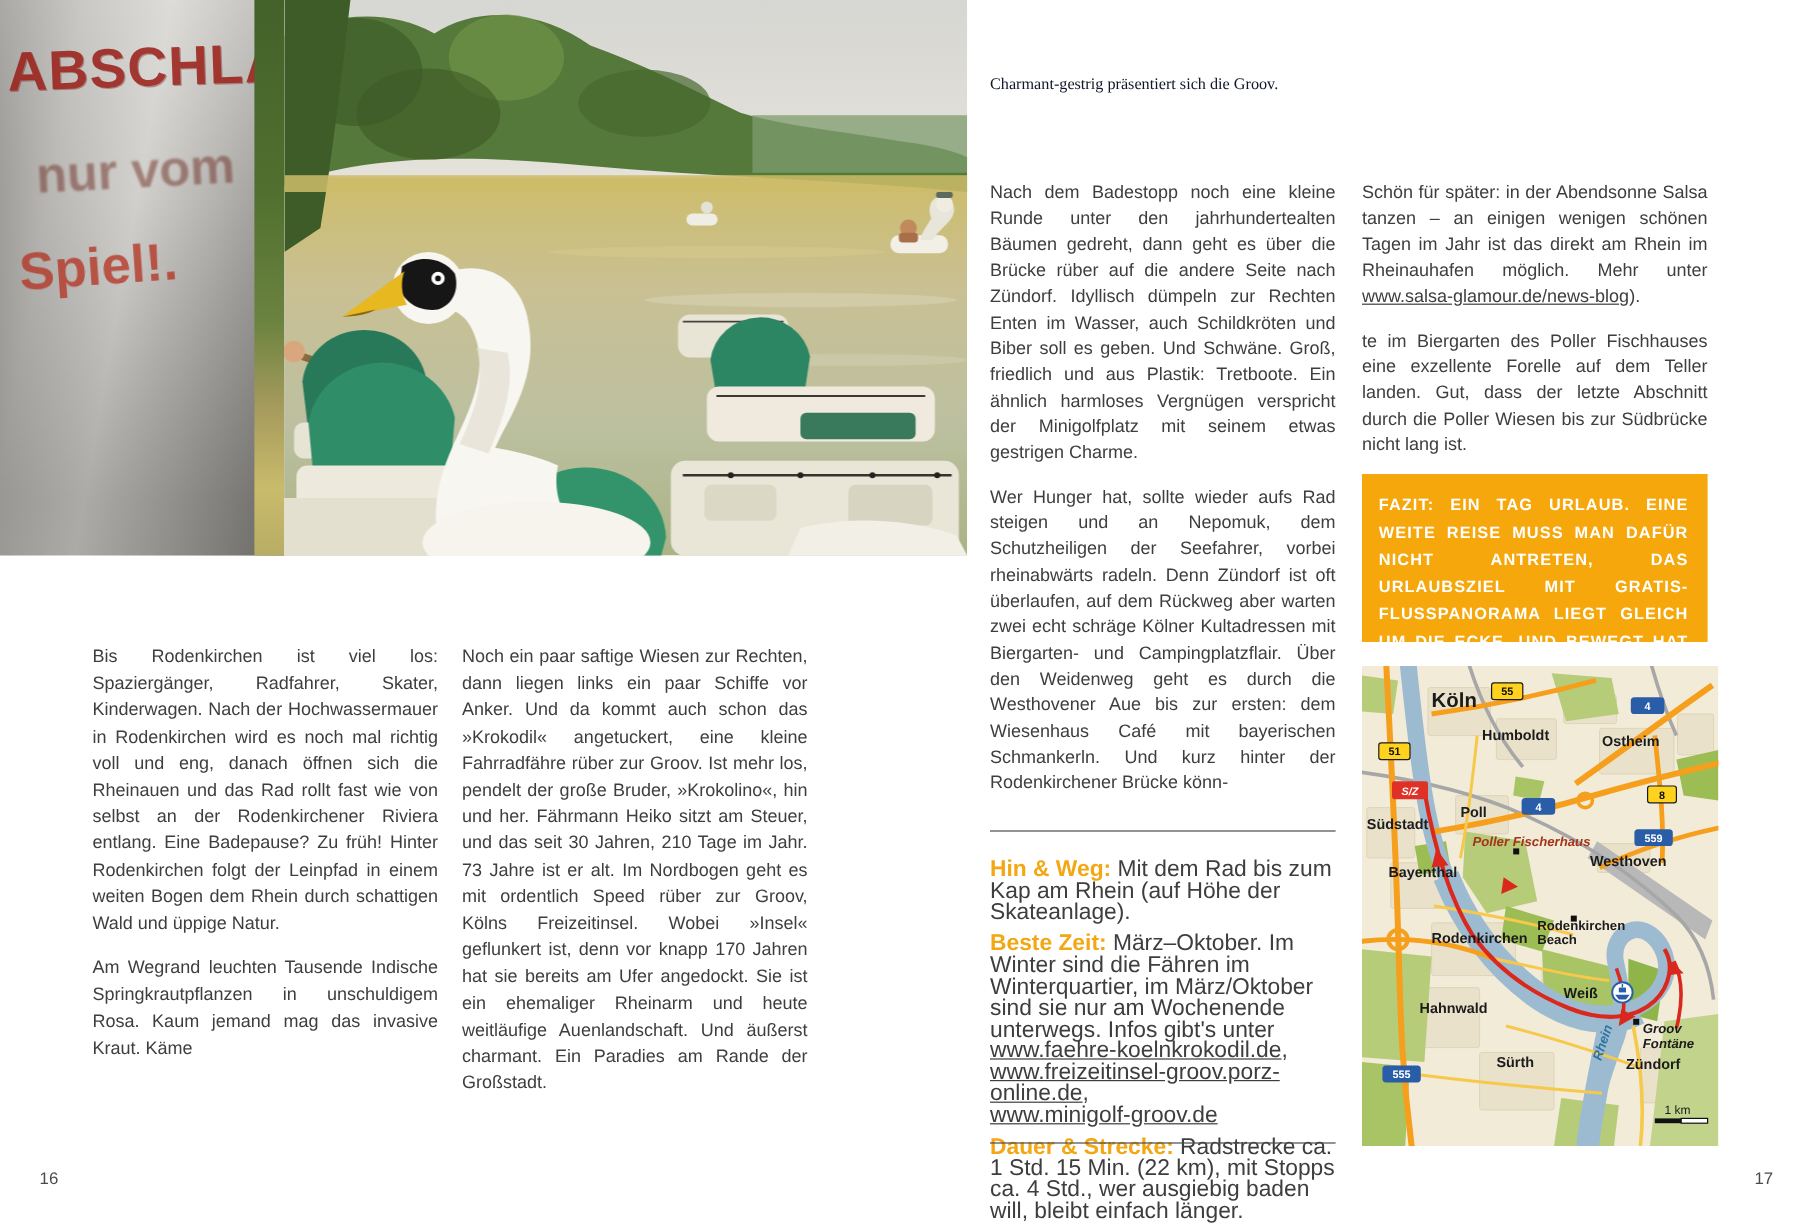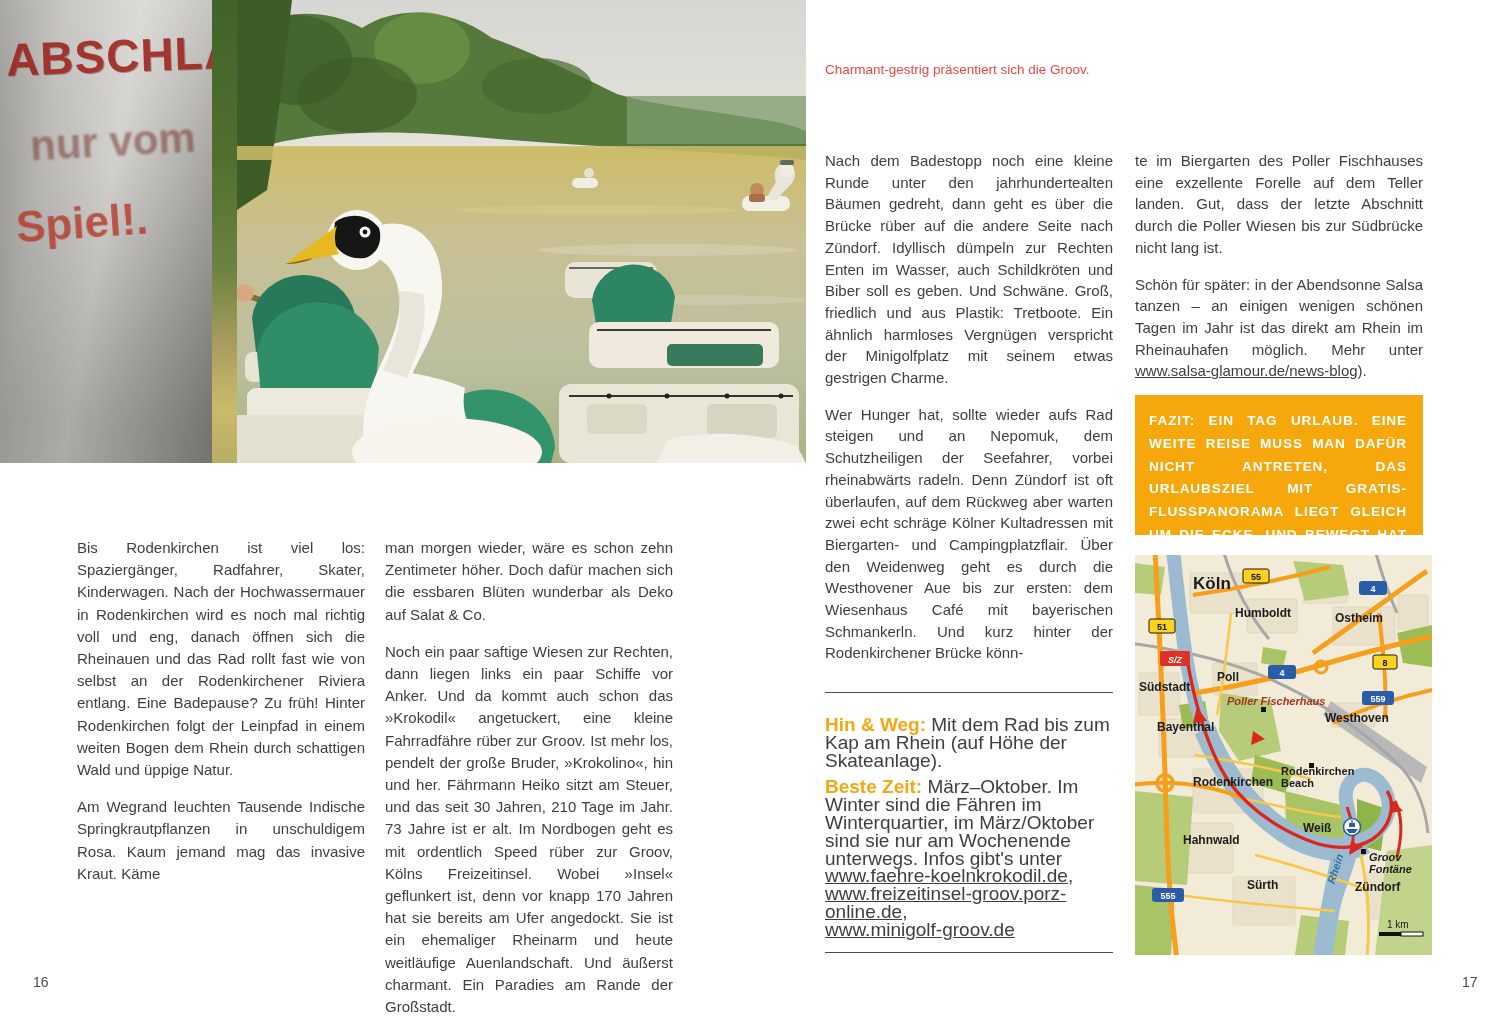--- a/index.html
+++ b/index.html
@@ -16,21 +16,21 @@
   .graffiti{position:absolute;font-weight:800;white-space:nowrap;}
   .g1{left:6px;top:28px;font-size:46px;color:#9a1d16;opacity:.85;transform:rotate(-2deg);letter-spacing:1px;text-shadow:1px 1px 0 rgba(110,25,16,.45);}
   .g2{left:30px;top:118px;font-size:42px;color:#6e2f26;opacity:.5;transform:rotate(-3deg);filter:blur(1.1px);}
   .g3{left:16px;top:198px;font-size:44px;color:#b3301f;opacity:.75;transform:rotate(-4deg);filter:blur(.4px);}
   .wall-foliage{position:absolute;right:0;top:0;width:25px;height:100%;
     background:linear-gradient(180deg,#42622a 0%,#51702f 35%,#6c8340 58%,#a89c5e 74%,#c9bb6b 88%,#b8ad65 100%);}
   .photo-lake{position:absolute;left:237px;top:0;width:569px;height:463px;}
   
   .bodycol{position:absolute;width:288px;text-align:justify;font-size:15px;line-height:22.2px;color:#3e3e3e;}
   .bodycol p{margin:0 0 15px 0;}
-  .caption{position:absolute;left:825px;top:62px;font-size:13.5px;color:#ef4444;}
+  .caption{position:absolute;left:825px;top:62px;font-size:13.5px;color:#0f172a;font-family:Liberation Serif, serif;}
   .link{text-decoration:underline;color:#3e3e3e;cursor:pointer;}
   
   .fazit{
     position:absolute;left:1135px;top:395px;width:288px;height:140px;box-sizing:border-box;
     background:#f6a70b;color:#ffffff;padding:15px 16px 0 14px;
     font-weight:700;font-size:13.6px;line-height:22.8px;letter-spacing:.9px;
     text-align:justify;text-transform:uppercase;
   }
   
   .infoblock{position:absolute;left:825px;top:692px;width:288px;border-top:1px solid #4d4d4d;
@@ -150,46 +150,48 @@
       <path d="M48,264 L76,258 C70,262 58,264 48,264 Z" fill="#8a6a10"></path>
     </g>
   </svg>
 </div>
 
 <div class="bodycol" style="left:77px;top:537px;">
   <p>Bis Rodenkirchen ist viel los: Spaziergänger, Radfahrer, Skater, Kinderwagen. Nach der Hochwassermauer in Rodenkirchen wird es noch mal richtig voll und eng, danach öffnen sich die Rheinauen und das Rad rollt fast wie von selbst an der Rodenkirchener Riviera entlang. Eine Badepause? Zu früh! Hinter Rodenkirchen folgt der Leinpfad in einem weiten Bogen dem Rhein durch schattigen Wald und üppige Natur.</p>
   <p>Am Wegrand leuchten Tausende Indische Springkrautpflanzen in unschuldigem Rosa. Kaum jemand mag das invasive Kraut. Käme</p>
 </div>
 <div class="bodycol" style="left:385px;top:537px;">
-  <p>man morgen wieder, wäre es schon zehn Zentimeter höher. Doch dafür machen sich die essbaren Blüten wunderbar als Deko auf Salat &amp; Co.</p>
   <p>Noch ein paar saftige Wiesen zur Rechten, dann liegen links ein paar Schiffe vor Anker. Und da kommt auch schon das »Krokodil« angetuckert, eine kleine Fahrradfähre rüber zur Groov. Ist mehr los, pendelt der große Bruder, »Krokolino«, hin und her. Fährmann Heiko sitzt am Steuer, und das seit 30 Jahren, 210 Tage im Jahr. 73 Jahre ist er alt. Im Nordbogen geht es mit ordentlich Speed rüber zur Groov, Kölns Freizeitinsel. Wobei »Insel« geflunkert ist, denn vor knapp 170 Jahren hat sie bereits am Ufer angedockt. Sie ist ein ehemaliger Rheinarm und heute weitläufige Auenlandschaft. Und äußerst charmant. Ein Paradies am Rande der Großstadt.</p>
 </div>
 
 <div class="caption">Charmant-gestrig präsentiert sich die Groov.</div>
 
 <div class="bodycol" style="left:825px;top:150px;line-height:21.7px;">
   <p>Nach dem Badestopp noch eine kleine Runde unter den jahrhundertealten Bäumen gedreht, dann geht es über die Brücke rüber auf die andere Seite nach Zündorf. Idyllisch dümpeln zur Rechten Enten im Wasser, auch Schildkröten und Biber soll es geben. Und Schwäne. Groß, friedlich und aus Plastik: Tretboote. Ein ähnlich harmloses Vergnügen verspricht der Minigolfplatz mit seinem etwas gestrigen Charme.</p>
   <p>Wer Hunger hat, sollte wieder aufs Rad steigen und an Nepomuk, dem Schutzheiligen der Seefahrer, vorbei rheinabwärts radeln. Denn Zündorf ist oft überlaufen, auf dem Rückweg aber warten zwei echt schräge Kölner Kultadressen mit Biergarten- und Campingplatzflair. Über den Weidenweg geht es durch die Westhovener Aue bis zur ersten: dem Wiesenhaus Café mit bayerischen Schmankerln. Und kurz hinter der Rodenkirchener Brücke könn-</p>
 </div>
 
 <div class="bodycol" style="left:1135px;top:150px;line-height:21.7px;">
+  <p><span>Schön für später: in der Abendsonne Salsa tanzen – an einigen wenigen schönen Tagen im Jahr ist das direkt am Rhein im Rheinauhafen möglich. Mehr unter </span><span class="link">www.salsa-glamour.de/news-blog</span><span>).</span></p>
   <p>te im Biergarten des Poller Fischhauses eine exzellente Forelle auf dem Teller landen. Gut, dass der letzte Abschnitt durch die Poller Wiesen bis zur Südbrücke nicht lang ist.</p>
-  <p><span>Schön für später: in der Abendsonne Salsa tanzen – an einigen wenigen schönen Tagen im Jahr ist das direkt am Rhein im Rheinauhafen möglich. Mehr unter </span><span class="link">www.salsa-glamour.de/news-blog</span><span>).</span></p>
 </div>
 
 <div class="fazit">FAZIT: EIN TAG URLAUB. EINE WEITE REISE MUSS MAN DAFÜR NICHT ANTRETEN, DAS URLAUBSZIEL MIT GRATIS-FLUSSPANORAMA LIEGT GLEICH UM DIE ECKE. UND BEWEGT HAT MAN SICH AUCH NOCH!</div>
 
 <div class="infoblock">
   <div class="item">
     <span class="infolabel">Hin &amp; Weg:</span><span> Mit dem Rad bis zum Kap am Rhein (auf Höhe der Skateanlage).</span>
   </div>
   <div class="item">
     <span class="infolabel">Beste Zeit:</span><span> März–Oktober. Im Winter sind die Fähren im Winterquartier, im März/Oktober sind sie nur am Wochenende unterwegs. Infos gibt's unter </span><span class="link">www.faehre-koelnkrokodil.de</span><span>,</span><br>
     <span class="link">www.freizeitinsel-groov.porz-online.de</span><span>,</span><br>
     <span class="link">www.minigolf-groov.de</span>
+  </div>
+  <div class="item">
+    <span class="infolabel">Dauer &amp; Strecke:</span><span> Radstrecke ca. 1 Std. 15 Min. (22 km), mit Stopps ca. 4 Std., wer ausgiebig baden will, bleibt einfach länger.</span>
   </div>
 </div>
 <div class="info-rule-bottom"></div>
 
 <div class="mapbox">
   <svg width="297" height="400" viewBox="0 0 297 400">
     <rect x="0" y="0" width="297" height="400" fill="#f2ebd8"></rect>
 
     <g fill="#e9e1c9" stroke="#dbd1b4" stroke-width=".7">
       <rect x="55" y="18" width="52" height="40" rx="2"></rect>

